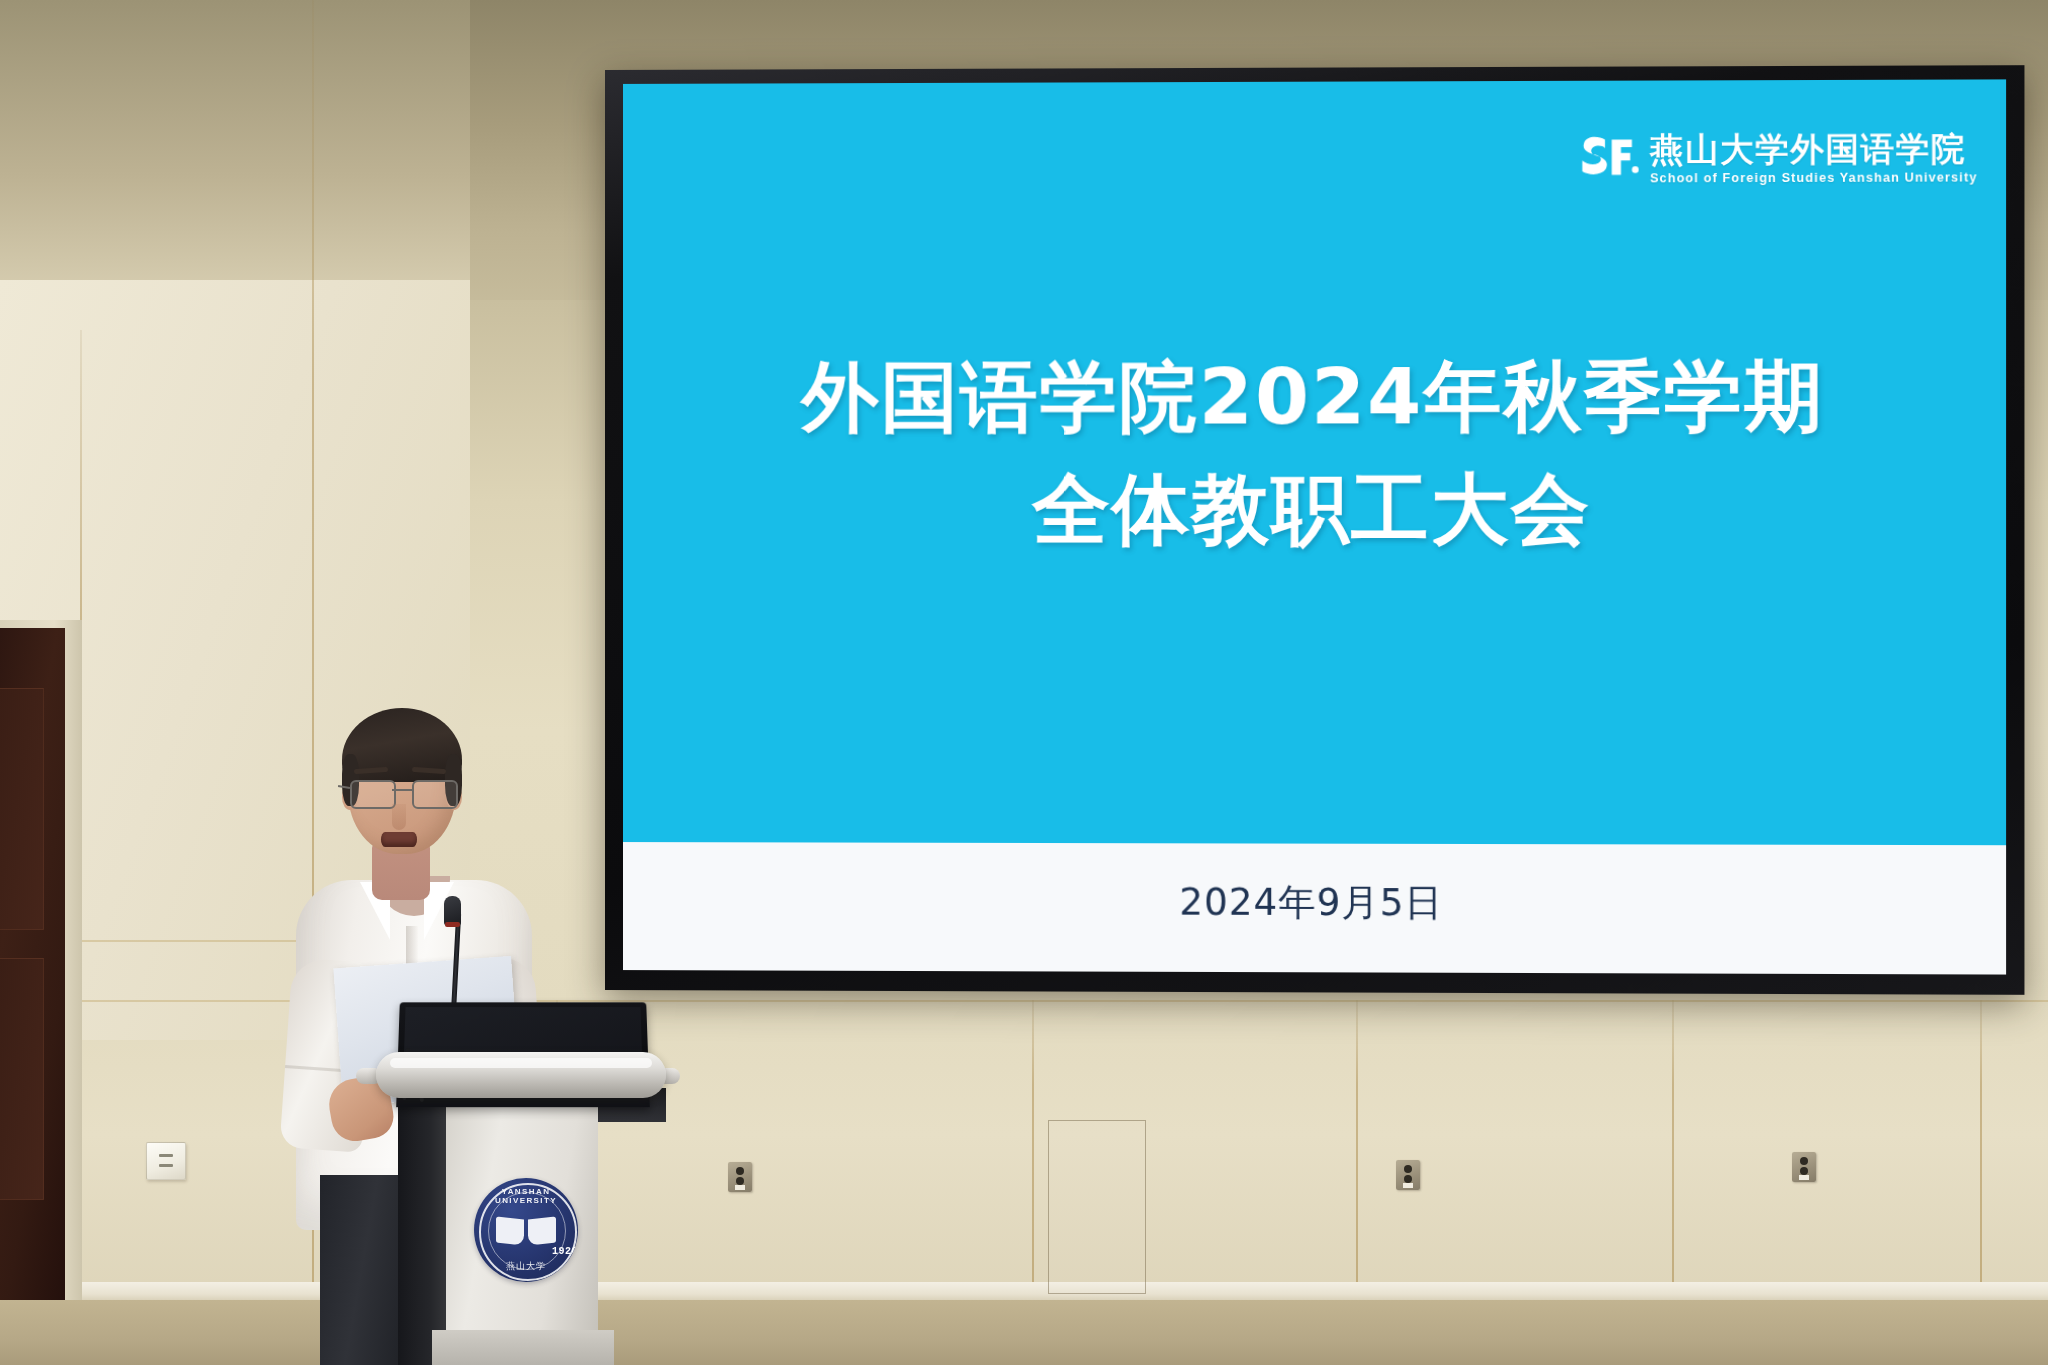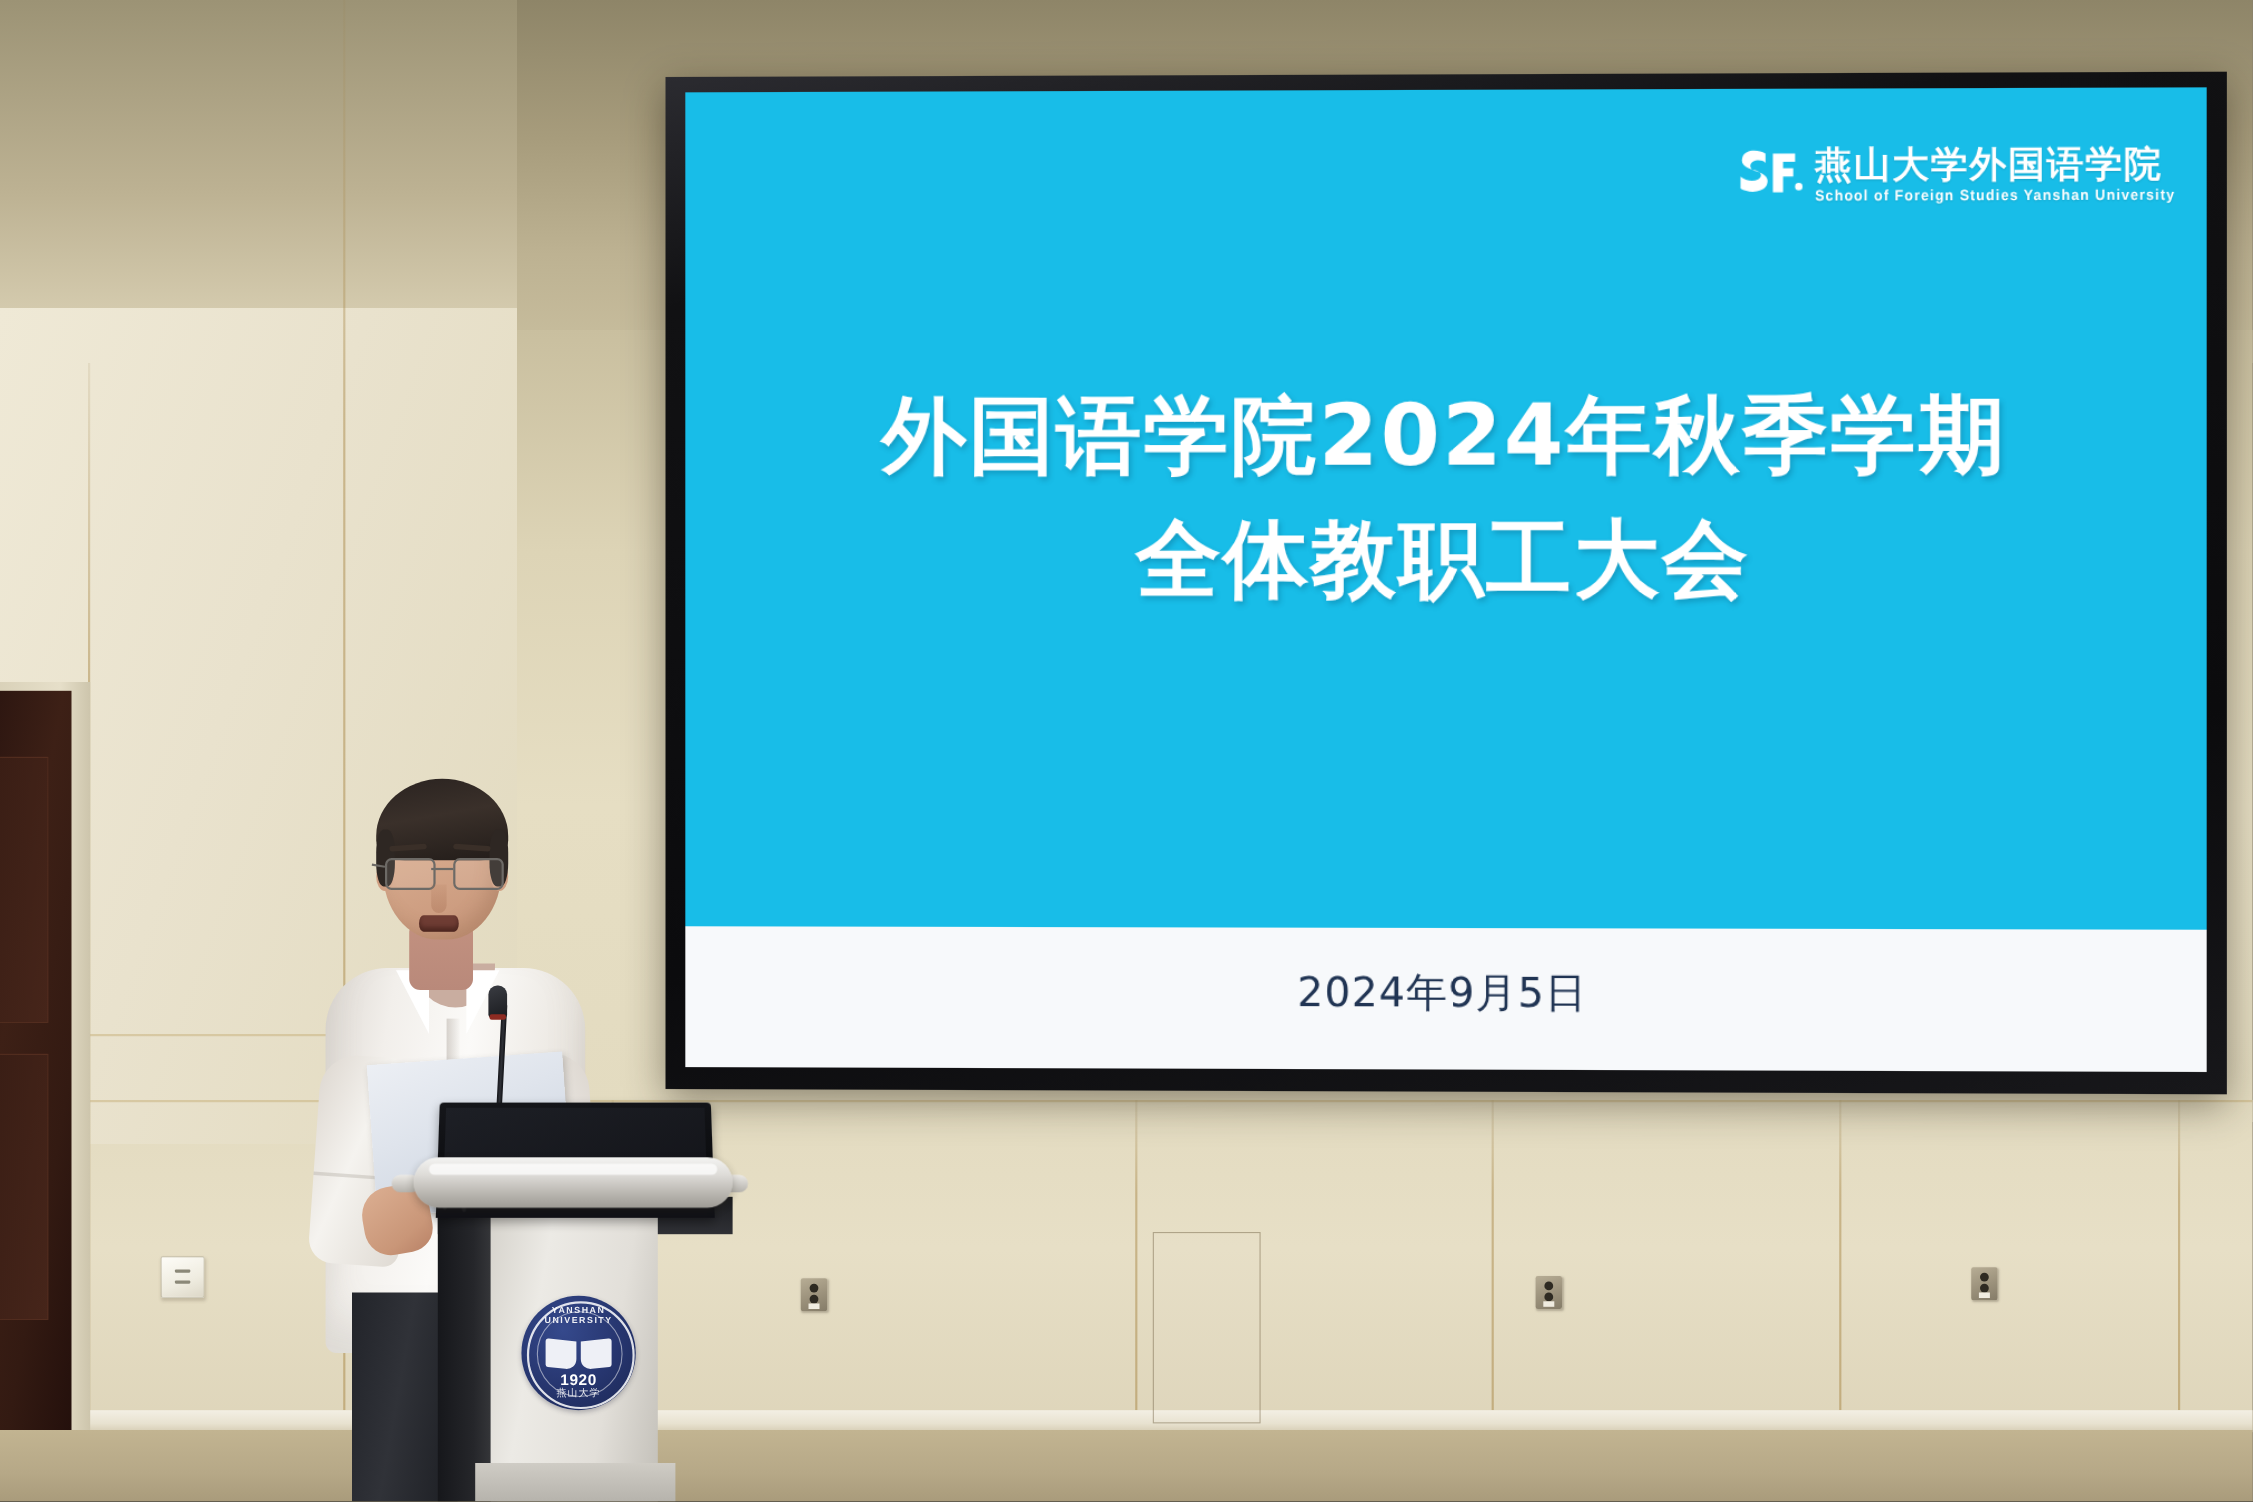--- a/index.html
+++ b/index.html
@@ -575,25 +575,26 @@
     position: absolute;
     top: 0;
     width: 28px; height: 26px;
     background: #eef0f6;
   }
   .seal-page-l { left: 0; border-radius: 3px 0 10px 2px; transform: skewY(6deg); }
   .seal-page-r { right: 0; border-radius: 0 3px 2px 10px; transform: skewY(-6deg); }
   .seal-year {
     position: absolute;
     left: 0; right: 0; top: 68px;
-    text-align: center;
-    font-size: 14px;
+    text-align: right;
+    font-size: 10px;
     font-weight: 700;
     color: #ffffff;
     letter-spacing: 0.5px;
+    font-family: Liberation Mono, monospace;
   }
   .seal-cn {
     position: absolute;
     left: 0; right: 0; top: 82px;
     text-align: center;
     font-size: 9px;
     color: rgba(255,255,255,0.9);
     letter-spacing: 1px;
   }
   .seal-en {

